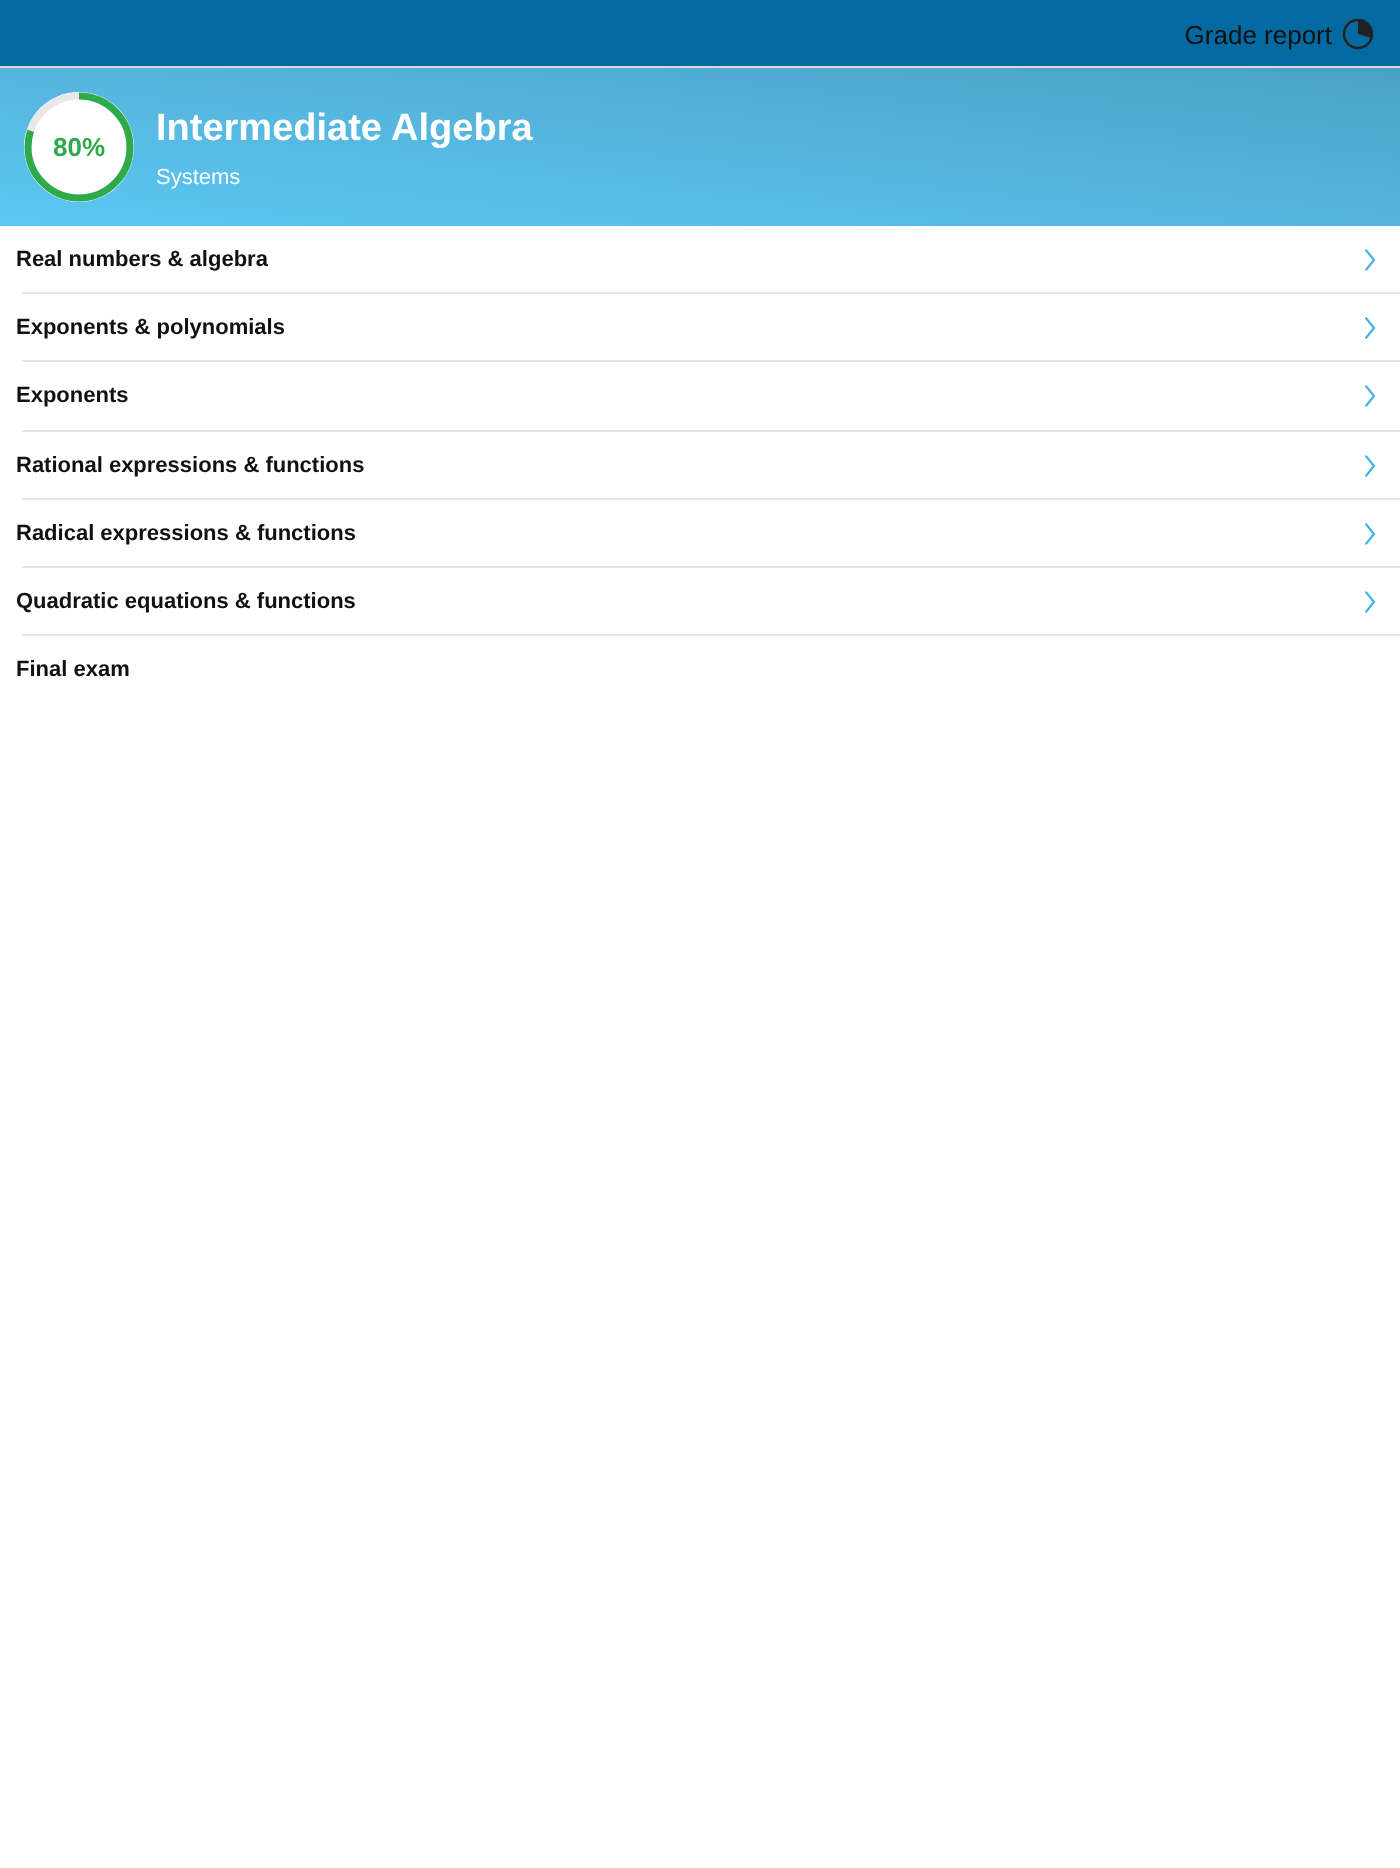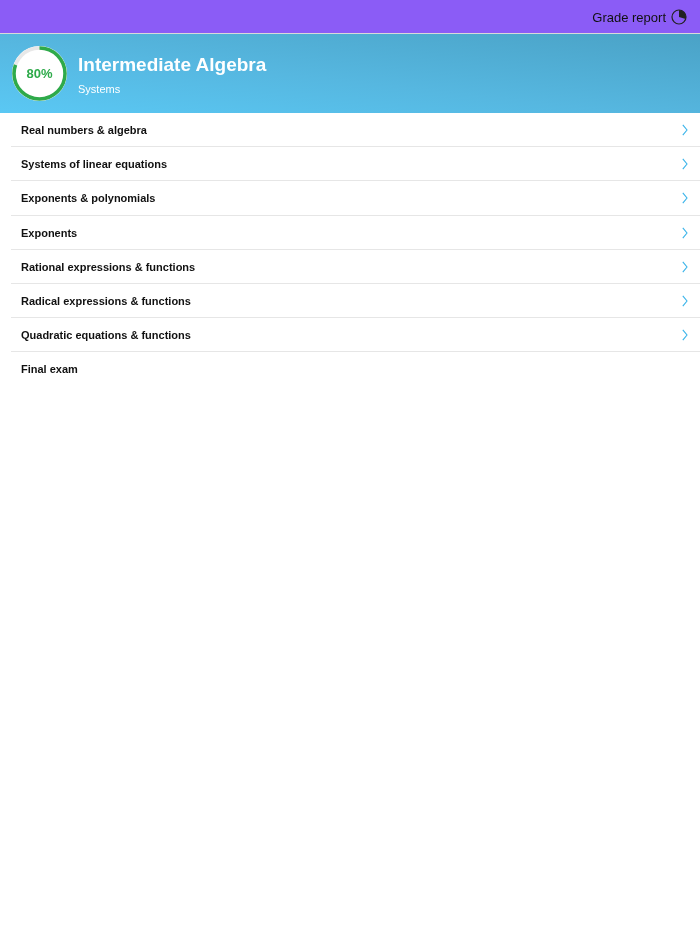--- a/index.html
+++ b/index.html
@@ -1,21 +1,21 @@
 <!DOCTYPE html>
 <html><head>
 <meta charset="utf-8">
 <style>
   * { box-sizing: border-box; margin: 0; padding: 0; }
   html, body { width: 700px; height: 934px; background: #ffffff; overflow: hidden; }
   body { font-family: "Liberation Sans", "DejaVu Sans", sans-serif; color: #000; position: relative; }
 
   .topbar {
     position: absolute; left: 0; top: 0; width: 700px; height: 34px;
-    background: #8b5cf6; border-bottom: 1px solid #d9d9d9;
+    background: #0369a1; border-bottom: 1px solid #d9d9d9;
   }
   .grade-report {
     position: absolute; right: 13px; top: 7px; height: 20px;
     display: flex; align-items: center; gap: 5px; cursor: pointer;
   }
   .grade-report-label { font-size: 13px; color: #111; }
   .pie-icon { width: 16px; height: 16px; display: block; }
 
   .hero {
     position: absolute; left: 0; top: 34px; width: 700px; height: 79px;
@@ -31,21 +31,21 @@
   .course-title {
     position: absolute; left: 78px; top: 20px; font-size: 19px; font-weight: bold; color: #ffffff; text-align: center;
   }
   .course-level {
     position: absolute; left: 78px; top: 49px; font-size: 11px; color: #ffffff;
   }
 
   .list { position: absolute; left: 0; top: 113px; width: 700px; }
   .row {
     position: relative; height: 34.2px; display: flex; align-items: center;
-    padding-left: 21px; cursor: pointer;
+    padding-left: 8px; cursor: pointer;
   }
   .row::after {
     content: ""; position: absolute; left: 11px; right: 0; bottom: 0; height: 1px; background: #e6e6e6;
   }
   .row.last::after { display: none; }
   .row-label { font-size: 11px; font-weight: bold; color: #111; }
   .chevron { position: absolute; right: 12px; top: 11px; width: 6px; height: 12px; }
   .chevron svg { display: block; width: 6px; height: 12px; }
 </style>
 </head>
@@ -72,28 +72,20 @@
     </svg>
     <div class="ring-label">80%</div>
   </div>
   <div class="course-title">Intermediate Algebra</div>
   <div class="course-level">Systems</div>
 </div>
 
 <div class="list">
   <div class="row">
     <span class="row-label">Real numbers &amp; algebra</span>
-    <span class="chevron">
-        <svg viewBox="0 0 6 12">
-          <path d="M0.8 0.8 L5 6 L0.8 11.2" fill="none" stroke="#3ab4ea" stroke-width="1.1"></path>
-        </svg>
-      </span>
-  </div>
-  <div class="row">
-    <span class="row-label">Systems of linear equations</span>
     <span class="chevron">
         <svg viewBox="0 0 6 12">
           <path d="M0.8 0.8 L5 6 L0.8 11.2" fill="none" stroke="#3ab4ea" stroke-width="1.1"></path>
         </svg>
       </span>
   </div>
   <div class="row">
     <span class="row-label">Exponents &amp; polynomials</span>
     <span class="chevron">
         <svg viewBox="0 0 6 12">

